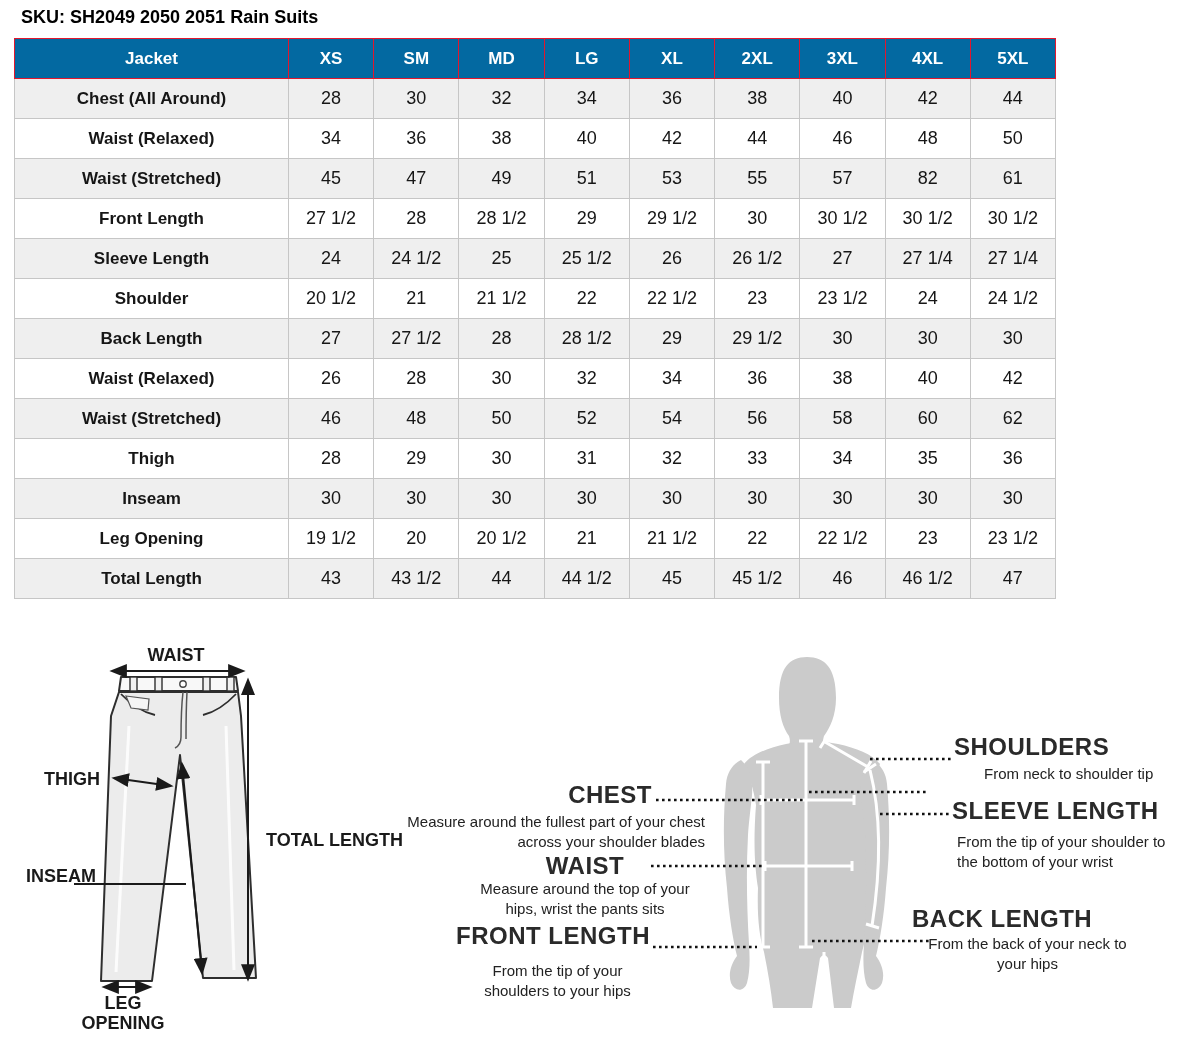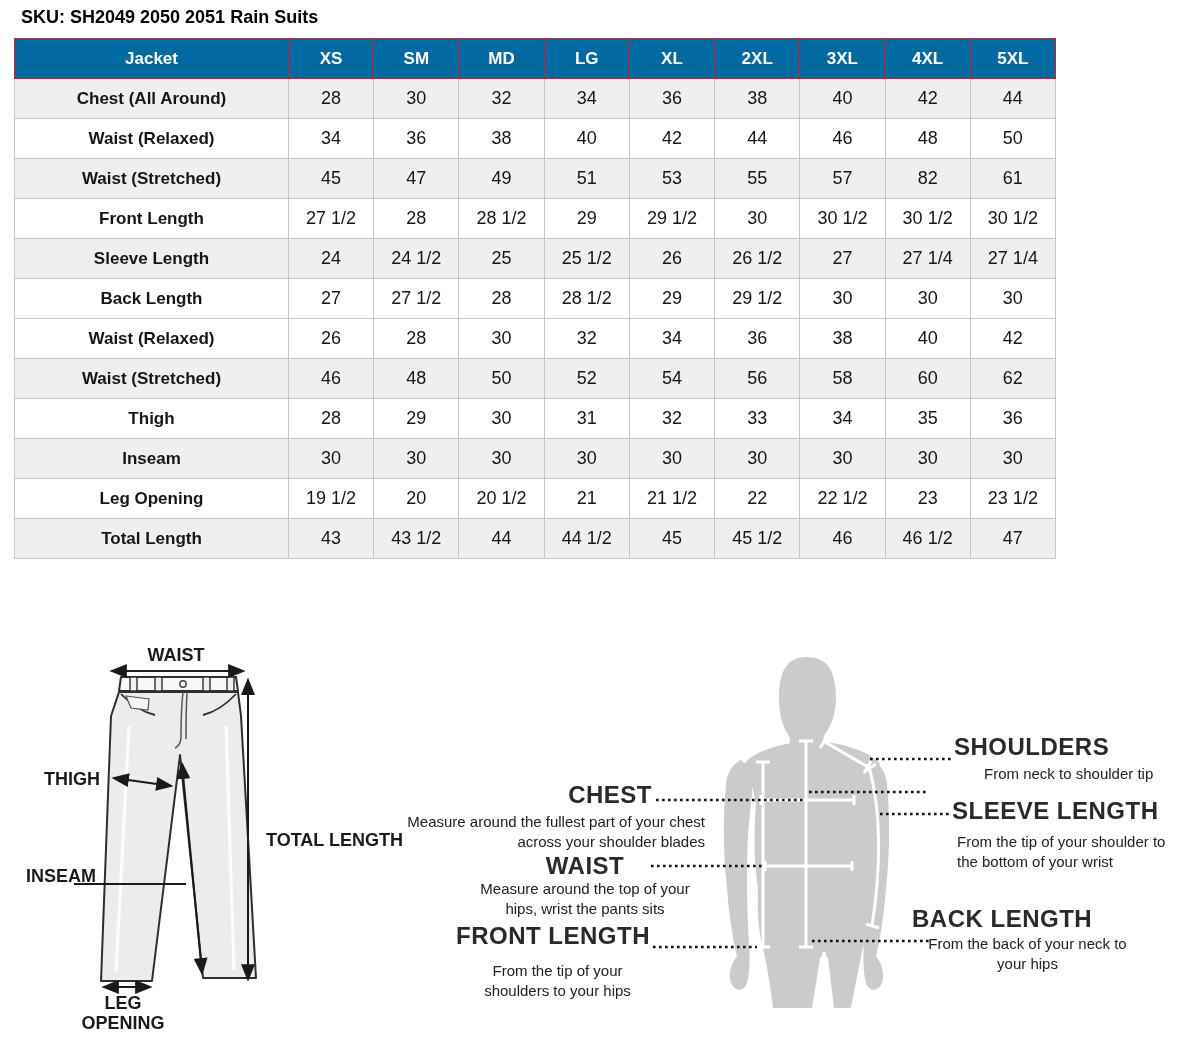--- a/index.html
+++ b/index.html
@@ -103,20 +103,32 @@
           <td>24 1/2</td>
           <td>25</td>
           <td>25 1/2</td>
           <td>26</td>
           <td>26 1/2</td>
           <td>27</td>
           <td>27 1/4</td>
           <td>27 1/4</td>
         </tr>
         <tr>
+          <td class="row-label">Shoulder</td>
+          <td>20 1/2</td>
+          <td>21</td>
+          <td>21 1/2</td>
+          <td>22</td>
+          <td>22 1/2</td>
+          <td>23</td>
+          <td>23 1/2</td>
+          <td>24</td>
+          <td>24 1/2</td>
+        </tr>
+        <tr>
           <td class="row-label">Back Length</td>
           <td>27</td>
           <td>27 1/2</td>
           <td>28</td>
           <td>28 1/2</td>
           <td>29</td>
           <td>29 1/2</td>
           <td>30</td>
           <td>30</td>
           <td>30</td>

